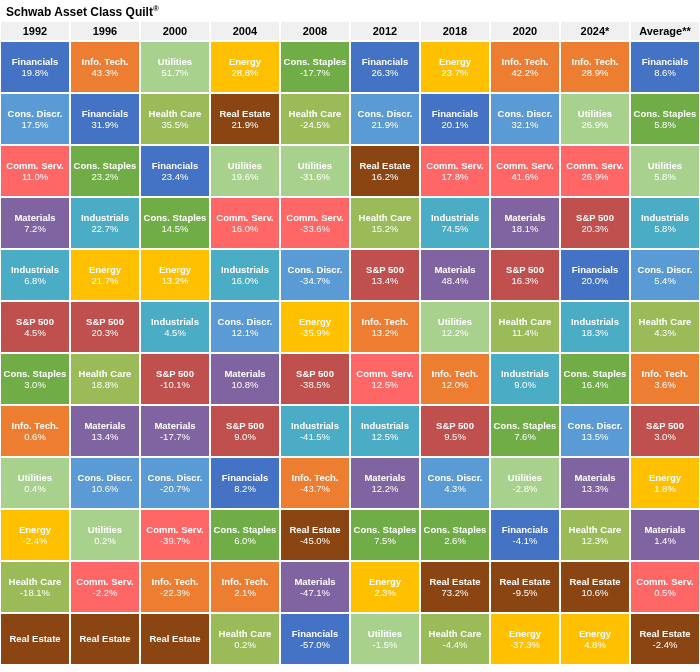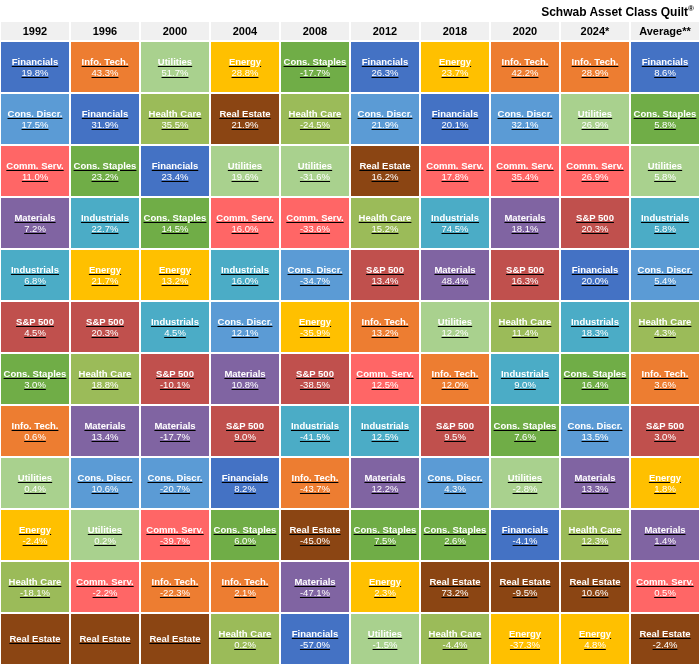--- a/index.html
+++ b/index.html
@@ -1,22 +1,22 @@
 <!DOCTYPE html>
 <html><head>
   <meta charset="utf-8">
   <style>
     * { margin: 0; padding: 0; box-sizing: border-box; }
     body { font-family: Arial, Helvetica, sans-serif; font-size: 11px; background: #fff; width: 700px; }
-    .title { font-size: 12px; font-weight: bold; padding: 4px 6px 2px; color: #000; text-align: right; }
+    .title { font-size: 12px; font-weight: bold; padding: 4px 6px 2px; color: #000; }
     .title sup { font-size: 8px; }
     .grid-container { width: 700px; }
     .header-row { display: flex; }
     .header-cell { font-size: 11px; font-weight: bold; text-align: center; padding: 3px 2px; border: 1px solid #fff; flex: 1; background: #f0f0f0; }
-    .data-row { display: flex; text-decoration: underline; }
+    .data-row { display: flex; }
     .cell {
       flex: 1;
       min-height: 52px;
       display: flex;
       flex-direction: column;
       align-items: center;
       justify-content: center;
       text-align: center;
       border: 1px solid #fff;
       padding: 2px 1px;
@@ -156,21 +156,21 @@
         <div class="cell" style="background-color: rgb(139, 69, 19);">
           <div class="cell-name">Real Estate</div>
           <div class="cell-value">16.2%</div>
         </div>
         <div class="cell" style="background-color: rgb(255, 102, 102);">
           <div class="cell-name">Comm. Serv.</div>
           <div class="cell-value">17.8%</div>
         </div>
         <div class="cell" style="background-color: rgb(255, 102, 102);">
           <div class="cell-name">Comm. Serv.</div>
-          <div class="cell-value">35.4%</div>
+          <div class="cell-value">41.6%</div>
         </div>
         <div class="cell" style="background-color: rgb(255, 102, 102);">
           <div class="cell-name">Comm. Serv.</div>
           <div class="cell-value">26.9%</div>
         </div>
         <div class="cell" style="background-color: rgb(169, 209, 142);">
           <div class="cell-name">Utilities</div>
           <div class="cell-value">5.8%</div>
         </div>
       </div>

